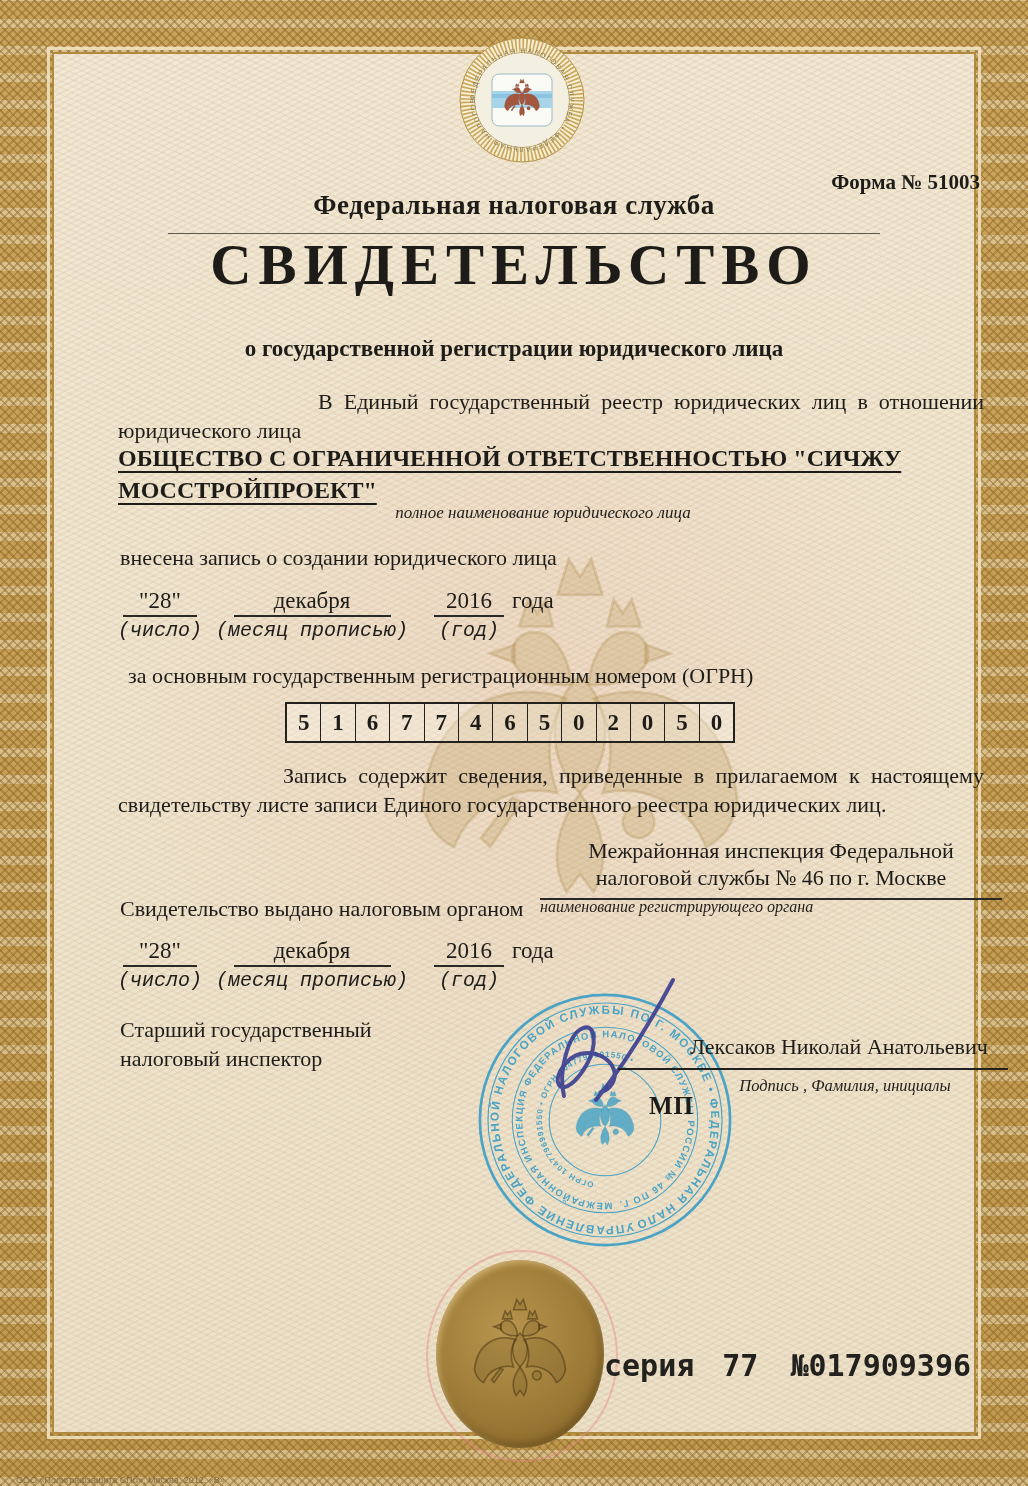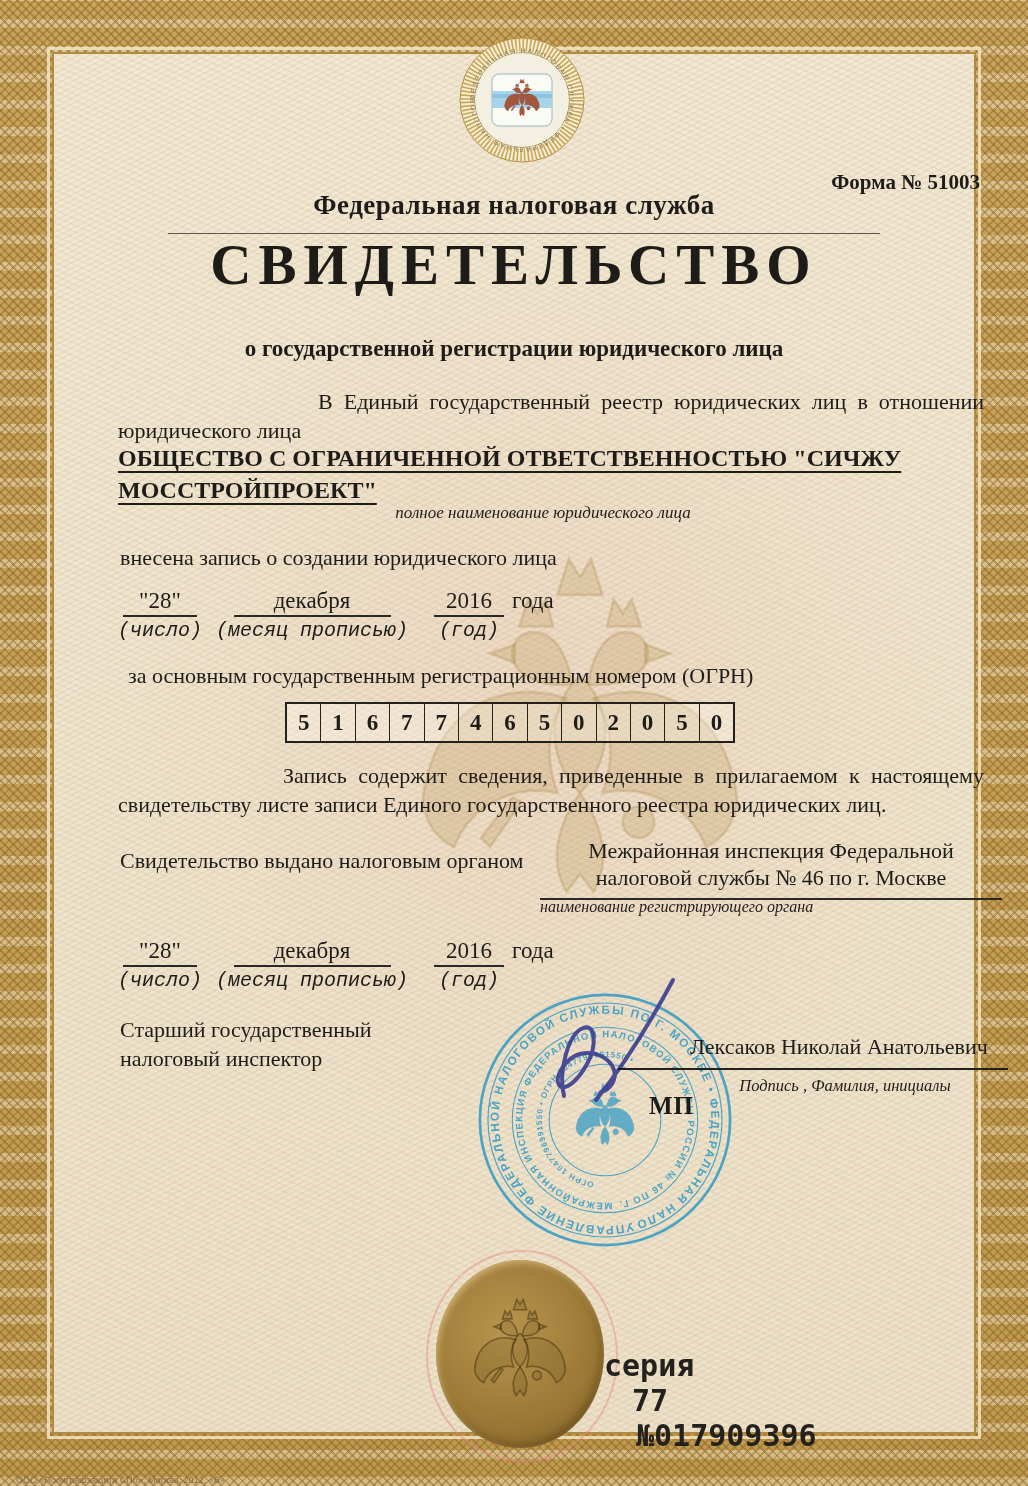--- a/index.html
+++ b/index.html
@@ -47,21 +47,21 @@
   .w-yr  { margin-left:26px; } .w-yr .dval { min-width:58px; }
   .yr-suffix { margin-left:8px; padding-top:0px; }
 
   .ogrn-label { top:663px; left:128px; font-size:22px; }
   .ogrn-boxes { top:702px; left:285px; display:flex; border:2px solid #23211d; background:rgba(252,248,238,.35); }
   .ogrn-digit { width:33.4px; height:37px; border-right:1.5px solid #23211d; display:flex; align-items:center; justify-content:center;
                 font-size:23px; font-weight:bold; }
   .ogrn-digit:last-child { border-right:none; }
 
   .note { top:762px; left:118px; width:866px; font-size:22px; line-height:1.3; text-align:justify; text-indent:165px; }
-  .issued-label { top:848px; left:120px; font-size:22px; }
+  .issued-label { top:896px; left:120px; font-size:22px; }
   .authority { top:838px; left:540px; width:462px; font-size:22px; text-align:center; line-height:1.22;
                border-bottom:2px solid #2b2925; padding-bottom:6px; }
   .authority-caption { top:898px; left:540px; width:462px; font-size:16px; font-style:italic; text-align:left; }
 
   .position { top:1016px; left:120px; font-size:22px; line-height:1.3; }
   .name { top:1034px; left:690px; width:320px; font-size:22px; }
   .name-rule { top:1068px; left:618px; width:390px; border-top:2px solid #23211d; }
   .sig-caption { top:1076px; left:690px; width:310px; font-size:16.5px; font-style:italic; text-align:center; }
   .mp { top:1092px; left:649px; font-size:25px; font-weight:bold; letter-spacing:1px;text-align:right; }
 
@@ -77,21 +77,21 @@
 
   .pink-ring { top:1250px; left:426px; width:188px; height:208px; border-radius:50%;
                border:2px solid rgba(228,138,138,.45); }
   .gold-seal { top:1260px; left:436px; width:168px; height:188px; border-radius:50%;
                background:radial-gradient(circle at 42% 38%, #b8954e, #9d7b37 55%, #876729 90%);
                box-shadow: inset 2px 3px 6px rgba(255,230,170,.5), inset -3px -4px 8px rgba(70,50,15,.45);
                display:flex; align-items:center; justify-content:center; }
   .seal-eagle { fill:rgba(100,75,28,.18); stroke:rgba(72,52,18,.55); stroke-width:1.2; }
 
   .series { top:1348px; left:604px; font-family:"DejaVu Sans Mono", monospace; font-weight:bold; font-size:30px;
-            display:flex; align-items:flex-start; color:#23211d;flex-direction:column; }
+            display:flex; align-items:flex-end; color:#23211d; }
   .series .gap1 { margin-left:28px; } .series .gap2 { margin-left:32px; }
   .imprint { bottom:1px; left:16px; font-size:9px; color:rgba(116,96,56,.85); font-family:"Liberation Sans", sans-serif; }
 </style>
 </head>
 <body>
 
 <svg width="0" height="0" style="position:absolute">
   <defs>
     <symbol id="eagle" viewBox="0 0 100 100">
       <path d="M45 16 L47.5 8 L50 12 L52.5 8 L55 16 Z"></path>

